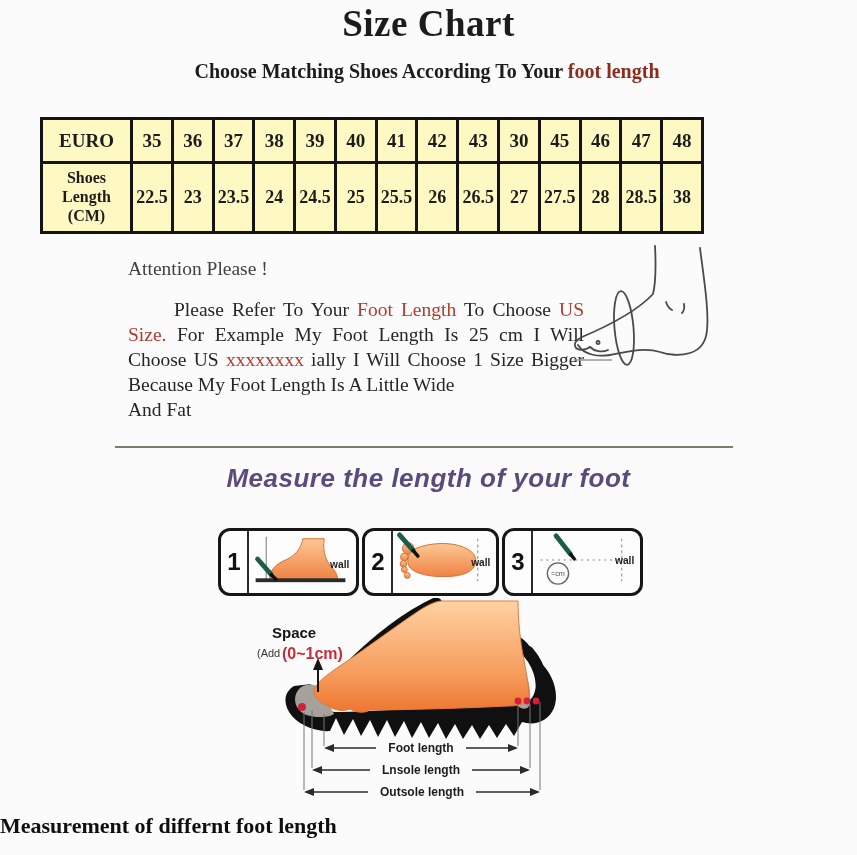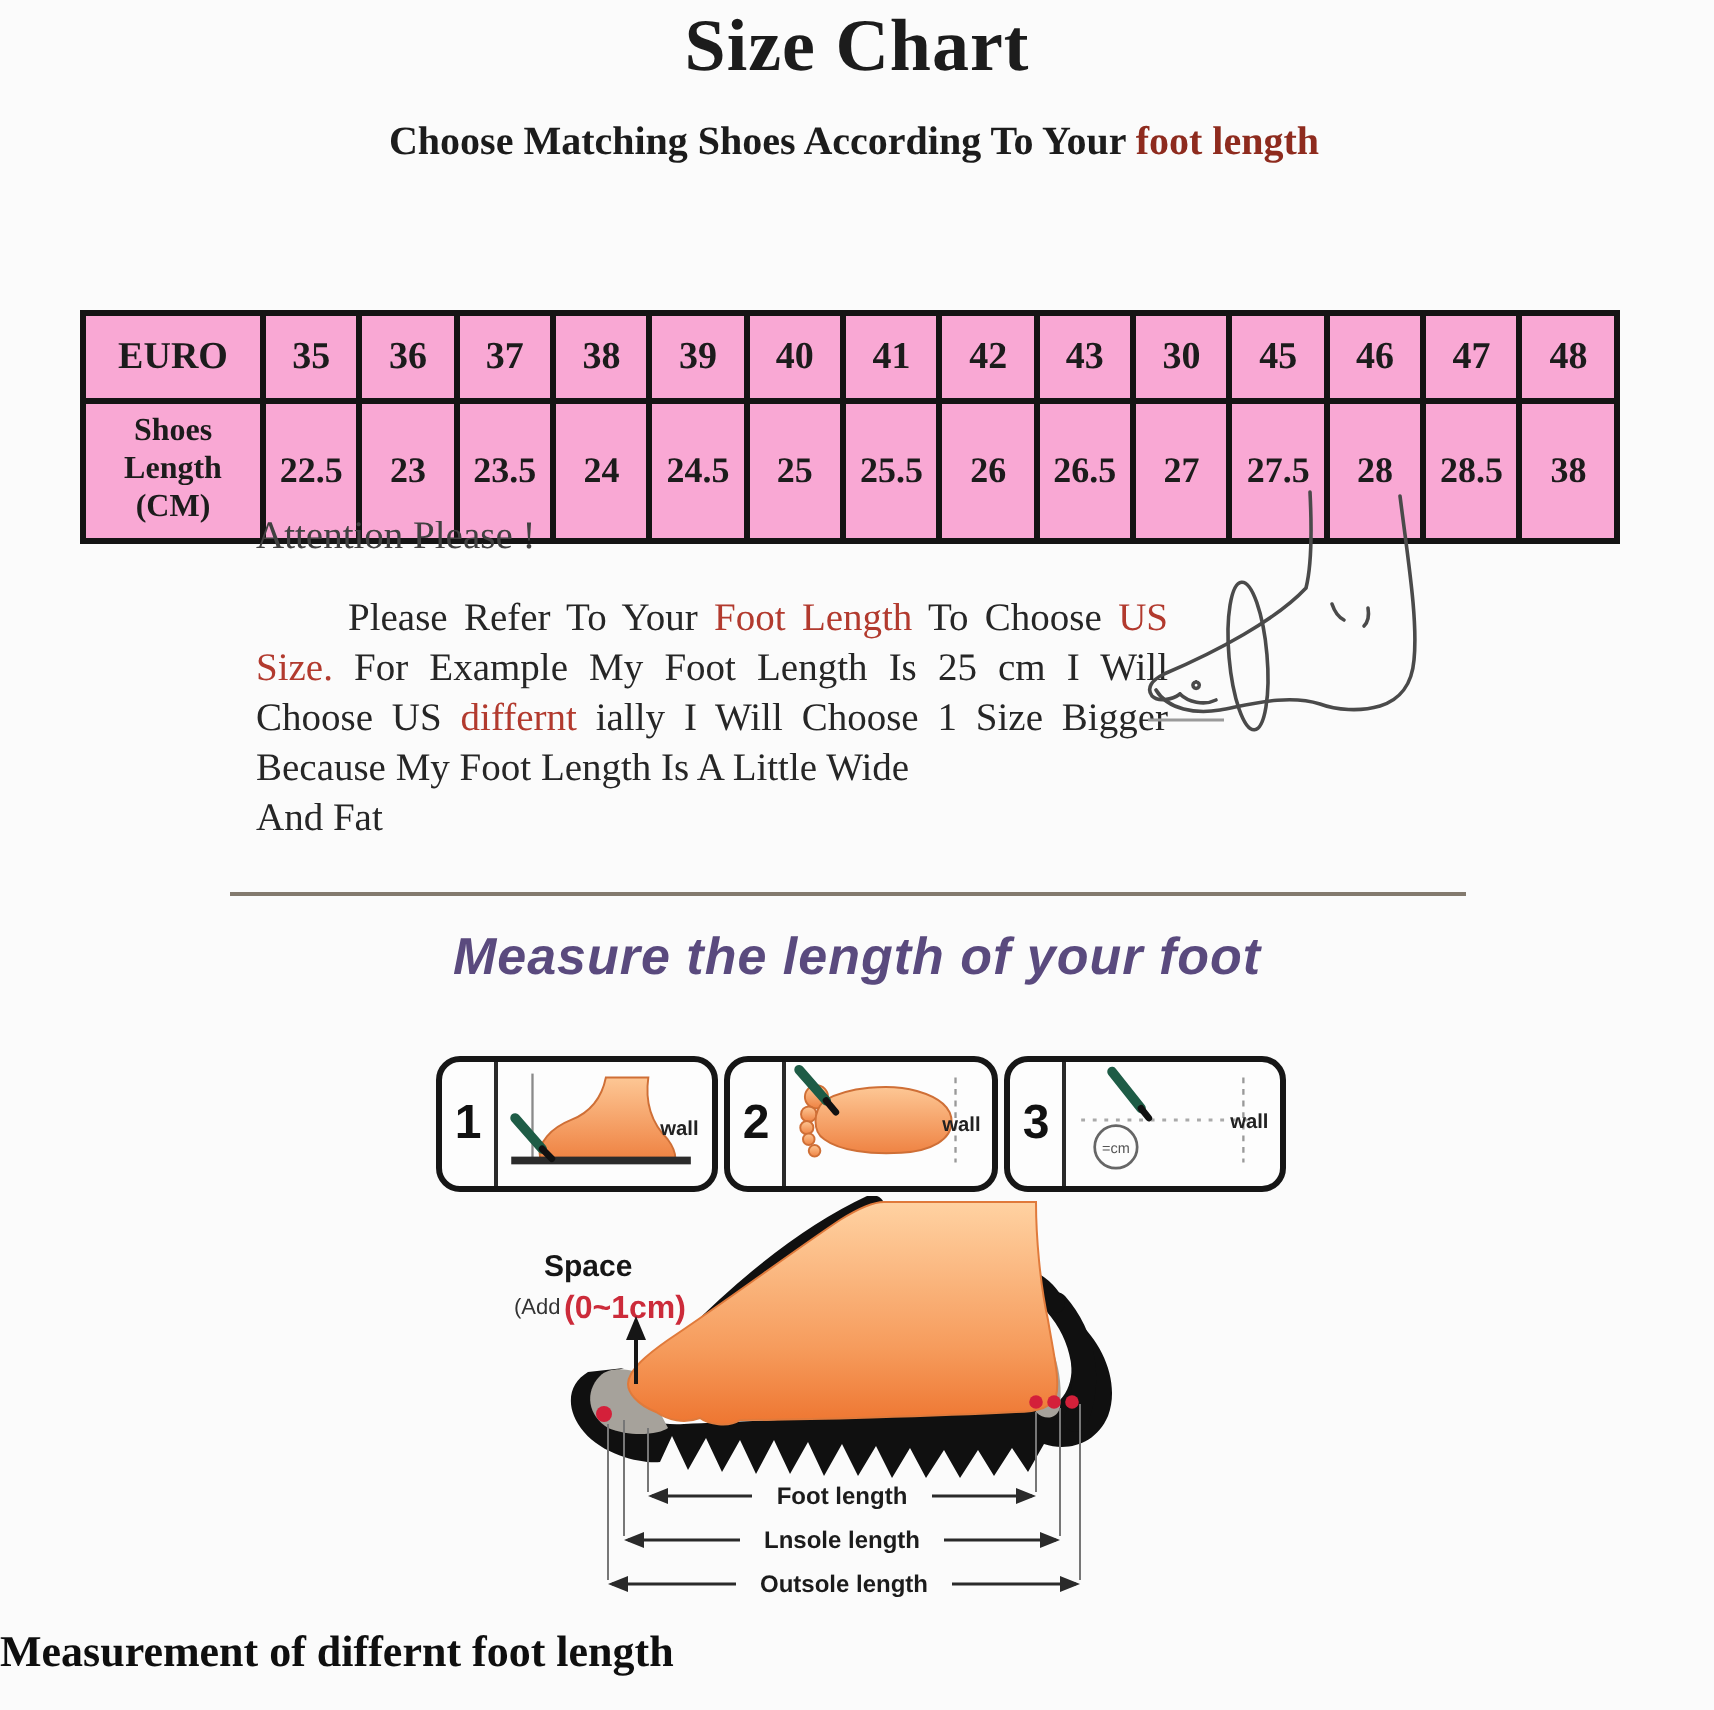--- a/index.html
+++ b/index.html
@@ -5,22 +5,22 @@
   html,body{margin:0;padding:0;background:#fbfbfb;}
   #canvas{position:relative;width:857px;height:855px;background:#fbfbfb;overflow:hidden;
           font-family:"Liberation Serif",serif;color:#1c1c1c;}
 
   .title{position:absolute;top:2px;left:0;width:857px;text-align:center;
          font-size:37px;font-weight:bold;letter-spacing:.5px;}
   .subtitle{position:absolute;top:60px;left:0;width:854px;text-align:center;
             font-size:20px;font-weight:bold;}
   .subtitle .hl{color:#8e2b1e;}
 
-  table.size{position:absolute;left:40px;top:117px;width:770px;border-collapse:collapse;
-             table-layout:fixed;background:#f9a8d4;margin-top:38px;}
+  table.size{position:absolute;left:40px;top:117px;width:664px;border-collapse:collapse;
+             table-layout:fixed;background:#fef9c3;}
   table.size th,table.size td{border:3px solid #141414;text-align:center;vertical-align:middle;
              font-weight:bold;font-family:"Liberation Serif",serif;padding:0;}
   table.size tr.hdr{height:44px;font-size:19px;}
   table.size tr.vals{height:70px;font-size:18px;}
   table.size .lbl{font-size:16px;line-height:1.18;}
 
   .attention{position:absolute;left:128px;top:256px;width:456px;
              font-size:19.5px;line-height:25px;color:#262626;}
   .att-heading{color:#404040;margin-bottom:16px;}
   .attention p{margin:0;text-align:justify;text-indent:46px;}
@@ -114,21 +114,21 @@
       <td>27.5</td>
       <td>28</td>
       <td>28.5</td>
       <td>38</td>
     </tr>
   </tbody>
     </table>
 
   <div class="attention">
     <div class="att-heading">Attention Please !</div>
-    <p><span>Please Refer To Your </span><span class="red">Foot Length</span><span> To Choose </span><span class="red">US Size.</span><span> For Example My Foot Length Is 25 cm I Will Choose US </span><span class="red">differnt</span><span> ially I Will Choose 1 Size Bigger Because My Foot Length Is A Little Wide</span><br><span>And Fat</span></p>
+    <p><span>Please Refer To Your </span><span class="red">Foot Length</span><span> To Choose </span><span class="red">US Size.</span><span> For Example My Foot Length Is 25 cm I Will Choose US </span><span class="red">xxxxxxxx</span><span> ially I Will Choose 1 Size Bigger Because My Foot Length Is A Little Wide</span><br><span>And Fat</span></p>
   </div>
 
   <svg class="foot-sketch" width="172" height="180" viewBox="0 0 172 180">
     <g fill="none" stroke="#4a4a4a" stroke-width="1.8" stroke-linecap="round">
       <path d="M132,10 C136,42 141,72 139,92 C138,104 132,112 122,115 C112,118 100,117 92,114 C76,109 58,114 42,117 C30,119 16,117 10,107"></path>
       <path d="M87,8 C88,28 88,44 85,56 C70,72 40,88 14,99 C8,102 5,106 8,110 C11,113 18,112 22,109"></path>
       <path d="M22,109 C26,113 34,115 40,112"></path>
       <path d="M30,103 a1.6,1.6 0 1 0 .1,0"></path>
       <path d="M98,64 q2,6 6,8"></path>
       <path d="M116,66 q1,6 -2,9"></path>

